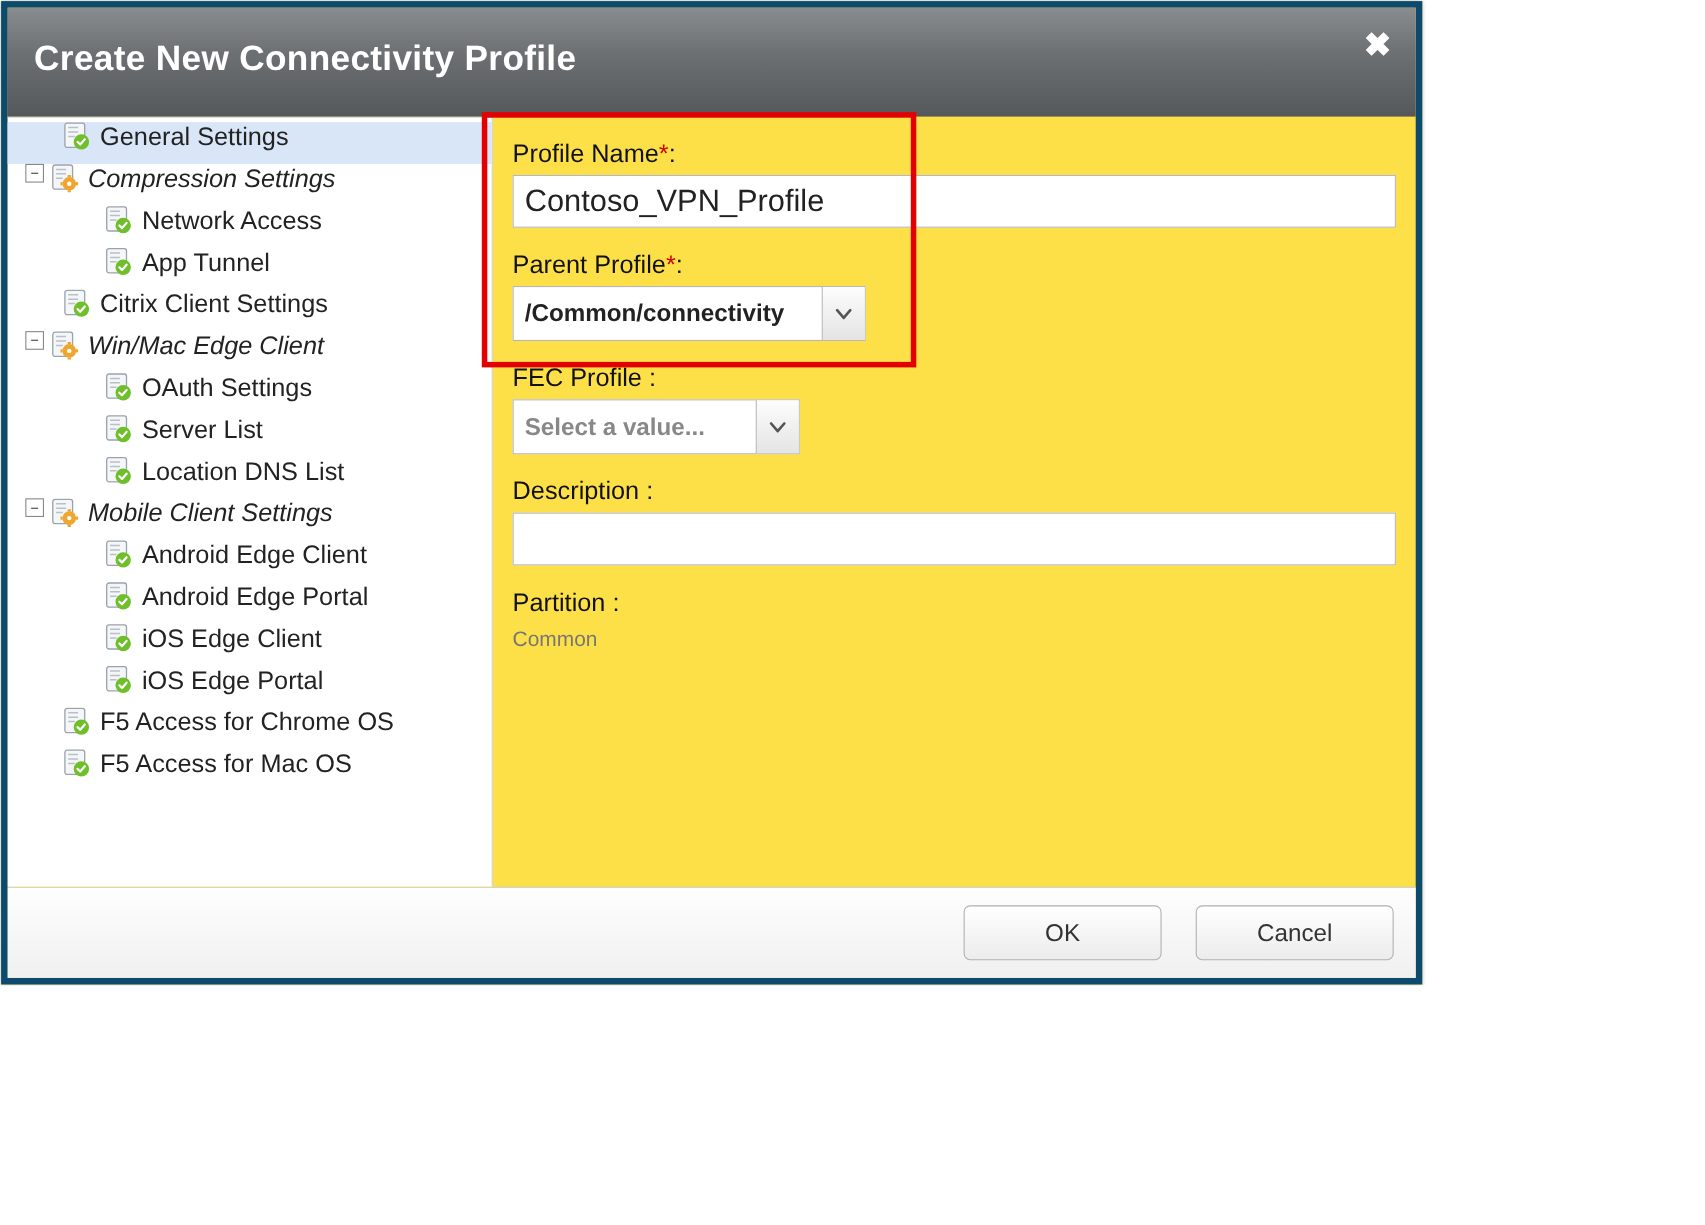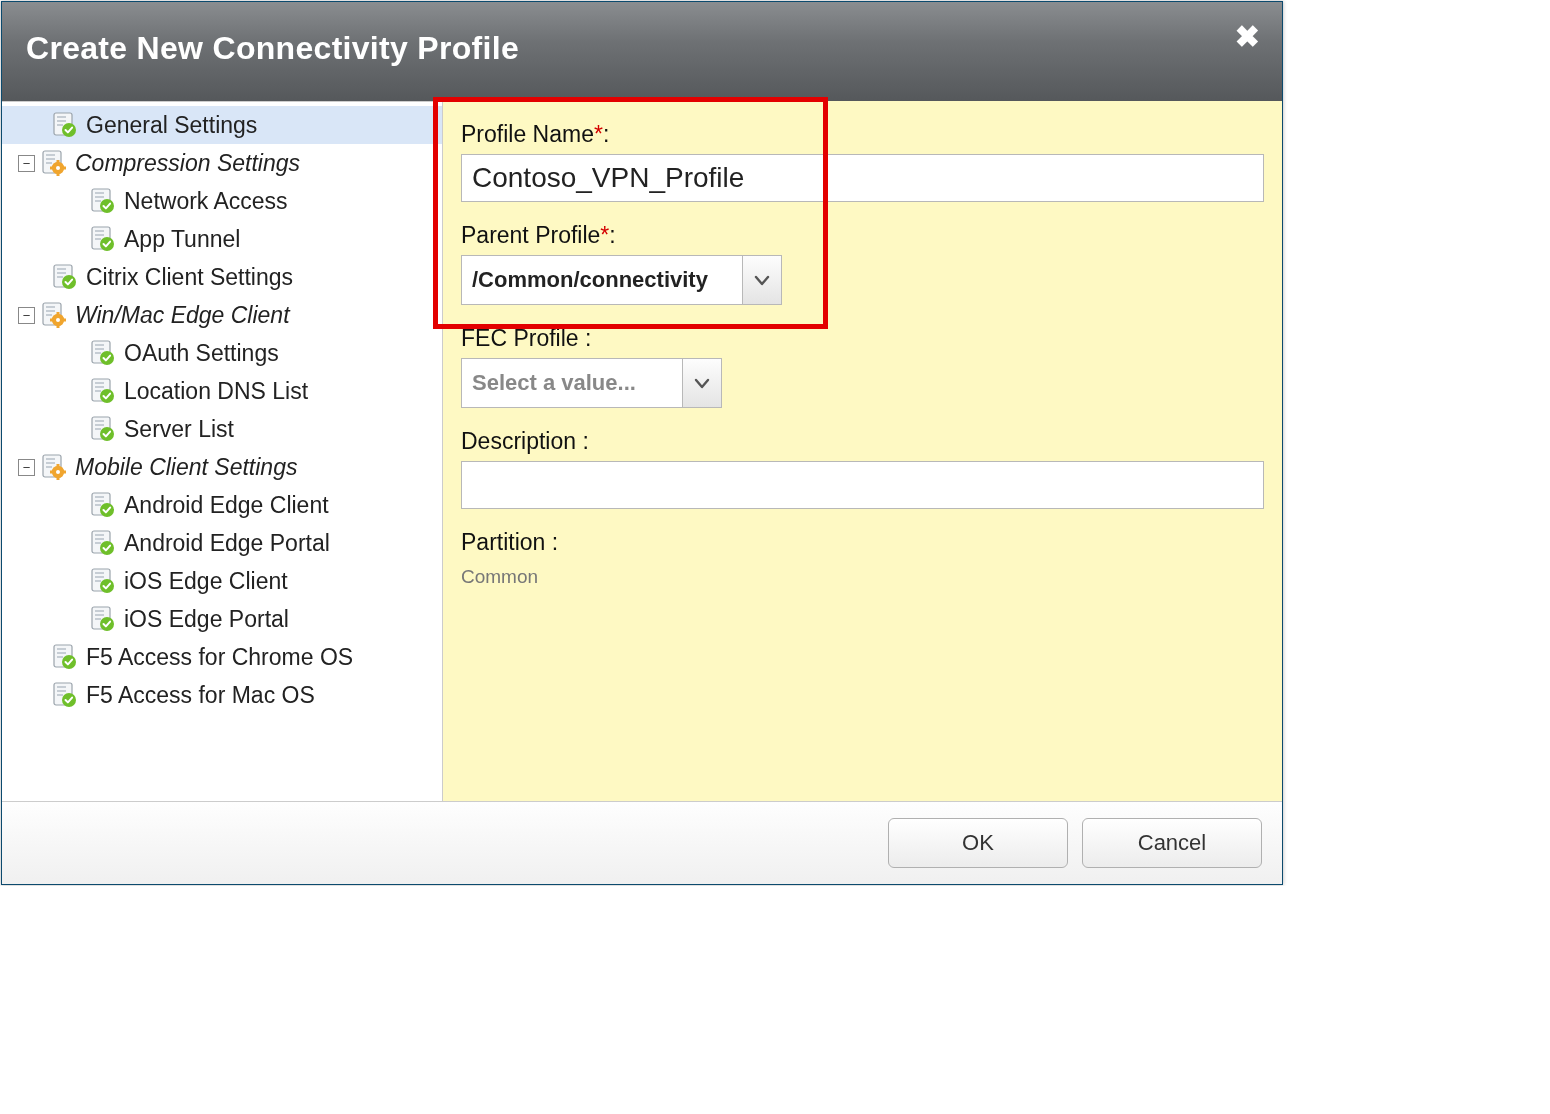--- a/index.html
+++ b/index.html
@@ -5,23 +5,23 @@
   html, body {
     margin: 0;
     padding: 0;
     font-family: Arial, Helvetica, sans-serif;
     font-size: 21px;
     color: #333;
     background: #fff;
   }
   .dialog {
     width: 1280px;
-    border: 1px solid #0c4a6e;
+    border: 6px solid #0c4a6e;
     box-shadow: 0 0 4px rgba(0,0,0,0.3);
-    background: #fef9c3;
+    background: #fde047;
     margin: 1px;
   }
   .header {
     background: linear-gradient(to bottom, #8a8d90 0%, #6e7174 40%, #55585b 100%);
     color: #fff;
     padding: 28px 24px 34px 24px;
     position: relative;
   }
   .header-title {
     font-size: 32px;
@@ -44,21 +44,21 @@
   }
   .sidebar {
     width: 440px;
     border-right: 1px solid #ccc;
     border-top: 1px solid #ccc;
     padding: 4px 0;
     background: #fff;
   }
   .tree-item {
     display: flex;
-    align-items: center;
+    align-items: flex-start;
     height: 38px;
     padding-left: 12px;
     cursor: pointer;
     white-space: nowrap;
   }
   .tree-item.selected {
     background: #d9e6f7;
   }
   .tree-item .expander {
     width: 15px;
@@ -157,21 +157,21 @@
     color: #777;
     padding-top: 4px;
   }
 
   .footer {
     border-top: 1px solid #ccc;
     background: linear-gradient(to bottom, #fefefe, #f0f0f0);
     padding: 16px 20px;
     display: flex;
     justify-content: flex-end;
-    gap: 14px;
+    gap: 31px;
   }
   .btn {
     min-width: 180px;
     height: 50px;
     border: 1px solid #b0b0b0;
     border-radius: 6px;
     background: linear-gradient(to bottom, #ffffff, #ececec);
     font-size: 22px;
     color: #333;
     cursor: pointer;
@@ -281,30 +281,30 @@
           </span>
           <span class="label">OAuth Settings</span>
         </div>
         <div class="tree-item">
           <span class="spacer" style="width: 76px;"></span>
           <span class="icon">
             <svg width="26" height="26" viewBox="0 0 26 26">
               <use href="#ico-page-check"></use>
             </svg>
           </span>
+          <span class="label">Server List</span>
+        </div>
+        <div class="tree-item">
+          <span class="spacer" style="width: 76px;"></span>
+          <span class="icon">
+            <svg width="26" height="26" viewBox="0 0 26 26">
+              <use href="#ico-page-check"></use>
+            </svg>
+          </span>
           <span class="label">Location DNS List</span>
-        </div>
-        <div class="tree-item">
-          <span class="spacer" style="width: 76px;"></span>
-          <span class="icon">
-            <svg width="26" height="26" viewBox="0 0 26 26">
-              <use href="#ico-page-check"></use>
-            </svg>
-          </span>
-          <span class="label">Server List</span>
         </div>
         <div class="tree-item">
           <span class="spacer" style="width: 4px;"></span>
           <span class="expander">−</span>
           <span class="icon">
             <svg width="26" height="26" viewBox="0 0 26 26">
               <use href="#ico-page-gear"></use>
             </svg>
           </span>
           <span class="label italic">Mobile Client Settings</span>

